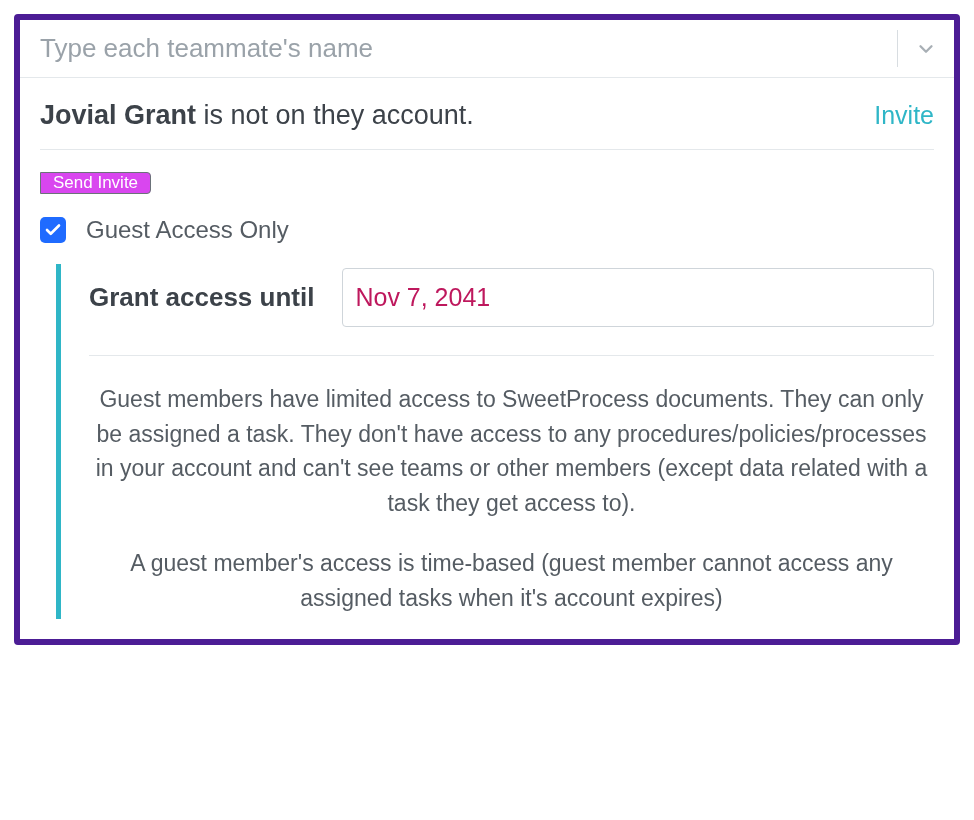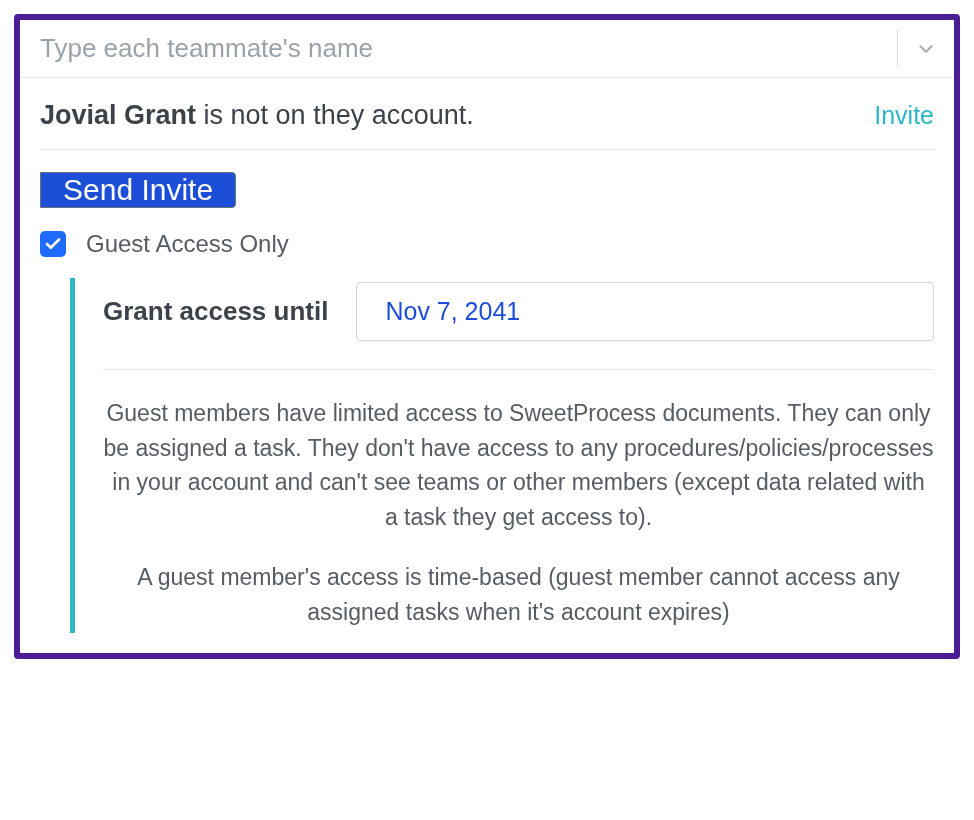--- a/index.html
+++ b/index.html
@@ -81,26 +81,26 @@
     border: 1px solid #cfd5da;
     border-right: none;
     border-radius: 4px 0 0 4px;
     padding: 12px 16px;
     font-size: 25px;
     color: #555c63;
     outline: none;
     background: #fff;
   }
   .send-btn {
-    background: #1d4ed8;
+    background: #d946ef;
     color: #ffffff;
     border: 1px solid #6b7279;
     border-radius: 0 4px 4px 0;
-    padding: 0 22px;
-    font-size: 30px;
+    padding: 0 12px;
+    font-size: 17px;
     font-weight: 500;
     cursor: pointer;
   }
 
   
   .check-row {
     display: flex;
     align-items: center;
     gap: 20px;
     margin-top: 22px;
@@ -117,44 +117,44 @@
   }
   .cb svg { stroke: #fff; }
   .check-label {
     font-size: 24px;
     color: #555c63;
   }
 
   
   .guest-block {
     margin-top: 20px;
-    margin-left: 30px;
+    margin-left: 16px;
     border-left: 5px solid #2fb6c7;
     padding: 4px 0 4px 28px;
   }
   .grant-row {
     display: flex;
     align-items: center;
     gap: 28px;
     padding-bottom: 28px;
     border-bottom: 1px solid #e4e8eb;
   }
   .grant-label {
     font-size: 26px;
     font-weight: 700;
     color: #3c4249;
     white-space: nowrap;
   }
   .date-input {
     flex: 1;
     border: 1px solid #cfd5da;
     border-radius: 4px;
-    padding: 14px 28px;
+    padding: 14px 12px;
     font-size: 25px;
-    color: #1d4ed8;
+    color: #be185d;
     outline: none;
     background: #fff;
   }
   .guest-desc {
     font-size: 23px;
     line-height: 1.5;
     color: #555c63;
     margin-top: 26px;
     text-align: center;
   }

